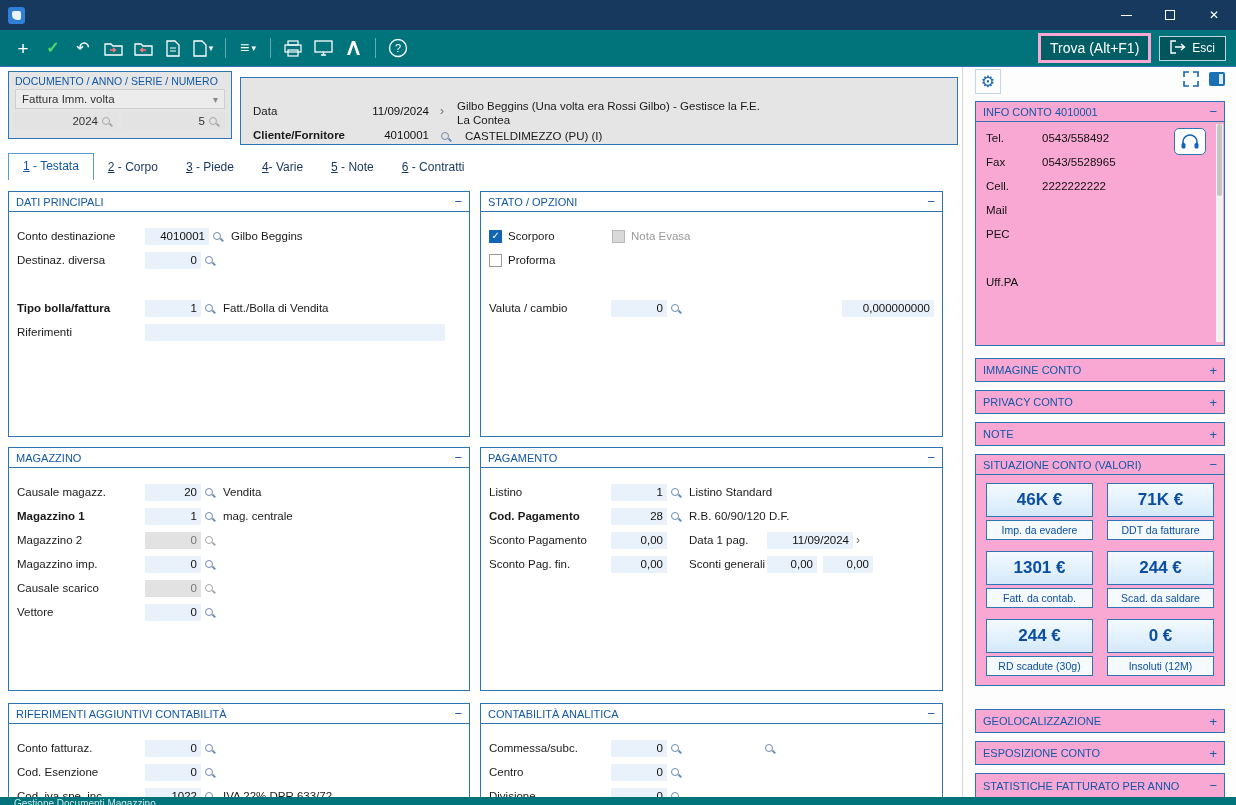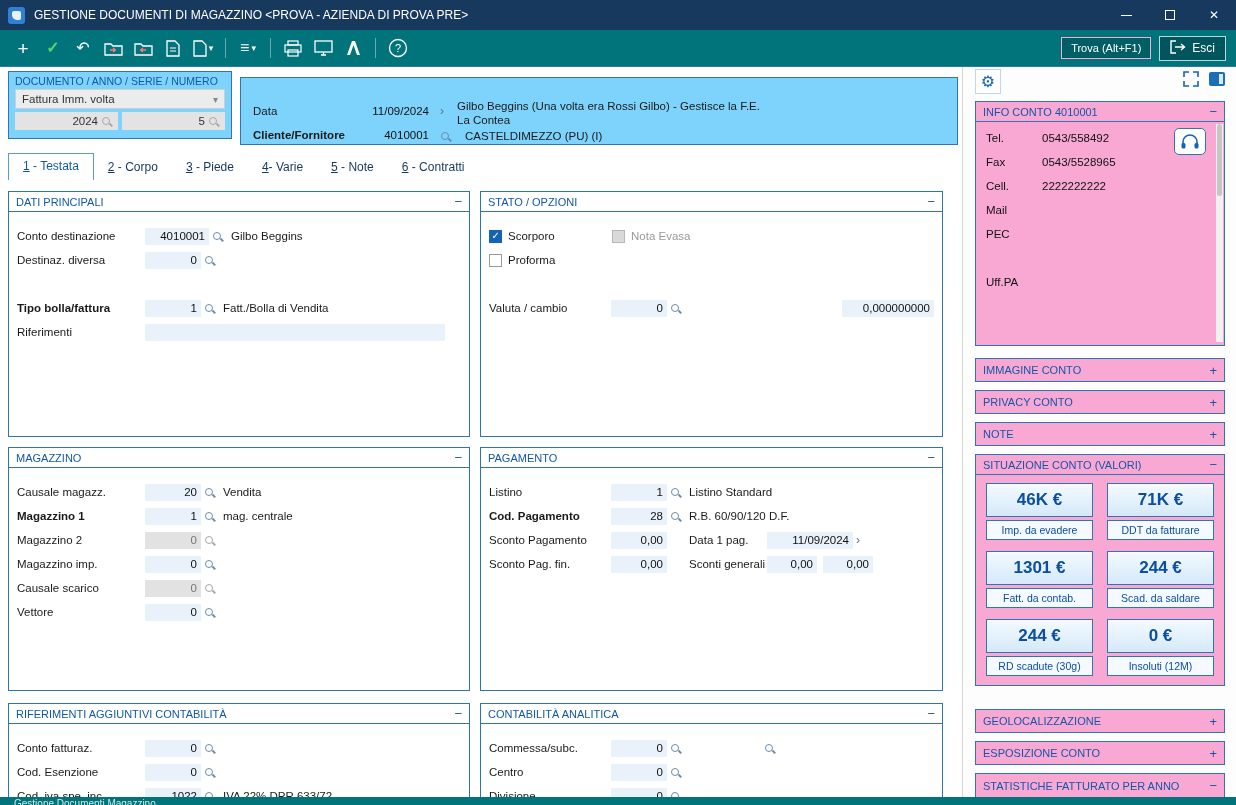--- a/index.html
+++ b/index.html
@@ -23,30 +23,30 @@
 
   
   .toolbar { position:absolute; left:0; top:30px; right:0; height:36px;
     background:#00737b; display:flex; align-items:center; padding:0 10px; gap:4px; }
   .tb-icon { min-width:26px; height:26px; display:flex; align-items:center; justify-content:center;
     color:#fff; font-size:16px; line-height:1; }
   .tb-icon.green { color:#52d869; font-weight:bold; }
   .tb-sep { width:1px; height:20px; background:rgba(255,255,255,.4); margin:0 5px; }
   .tb-caret { font-size:9px; color:#fff; margin-left:2px; }
   .tb-right { margin-left:auto; display:flex; align-items:center; gap:8px; }
-  .trova-btn { border:1px solid #f9a8d4; background:rgba(0,0,0,.18); color:#fff;
-    font-size:11px; padding:4px 9px; }
+  .trova-btn { border:3px solid #f9a8d4; background:rgba(0,0,0,.18); color:#fff;
+    font-size:14px; padding:4px 9px; }
   .esci-btn { display:flex; align-items:center; gap:6px; background:rgba(0,0,0,.25);
     border:1px solid #bcd6da; color:#fff; font-size:12px; padding:3px 10px; }
 
   
   .main { position:absolute; left:0; top:66px; right:0; bottom:8px; background:#fff;
     border-top:1px solid #2e75b6; overflow:hidden; }
 
-  .docbox { position:absolute; border:1px solid #2e75b6; background:#7dd3fc; }
+  .docbox { position:absolute; border:1px solid #2e75b6; background:#e5e5e5; }
   .docbox-title { font-size:10.5px; color:#1258a7; padding:3px 6px 1px 6px; }
   .doc-dropdown { margin:1px 6px; height:20px; background:#ececec; border:1px solid #cfcfcf;
     display:flex; align-items:center; padding:0 6px; font-size:11.5px; color:#333; }
   .doc-dropdown .caret { margin-left:auto; color:#8a8a8a; font-size:10px; }
   .yearnum-row { display:flex; gap:4px; margin:3px 6px; }
   .gfield { flex:1; height:18px; background:#e3e3e3; display:flex; align-items:center;
     justify-content:flex-end; padding:0 8px; font-size:11.5px; color:#333; }
 
   .hdr-label { position:absolute; font-size:11.5px; color:#1a1a1a; }
   .hdr-value { position:absolute; font-size:11.5px; color:#111; text-align:right; }
@@ -124,21 +124,20 @@
     overflow:hidden; color:#cfe8ea; font-size:10px; padding-left:14px; }
   .statusbar span { display:block; transform:translateY(1px); }
 </style>
 </head>
 <body>
 
 <div class="titlebar">
   <div class="app-icon">
       <span></span>
     </div>
-  <span>GESTIONE DOCUMENTI DI MAGAZZINO &lt;PROVA - AZIENDA DI PROVA PRE&gt;</span>
   <div class="win-controls">
     <div class="win-btn">
         <span class="min-glyph"></span>
       </div>
     <div class="win-btn">
         <span class="max-glyph"></span>
       </div>
     <div class="win-btn">✕</div>
   </div>
 </div>

